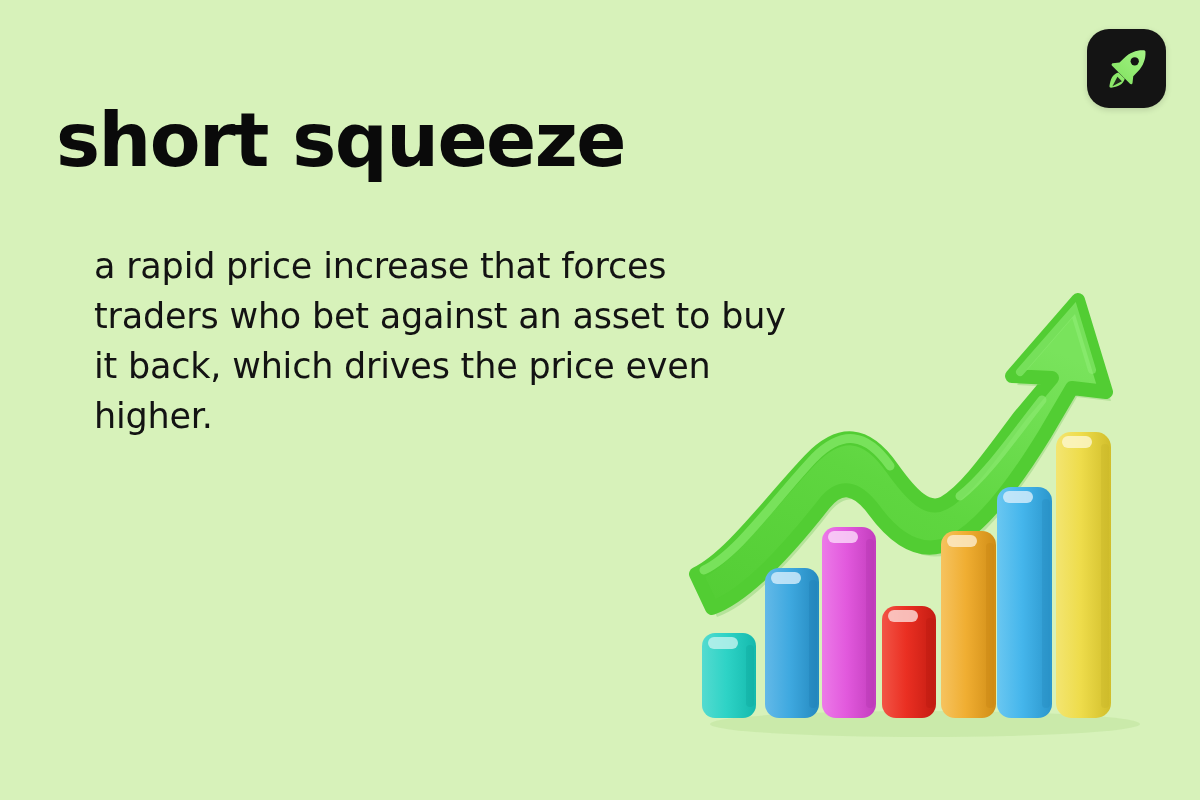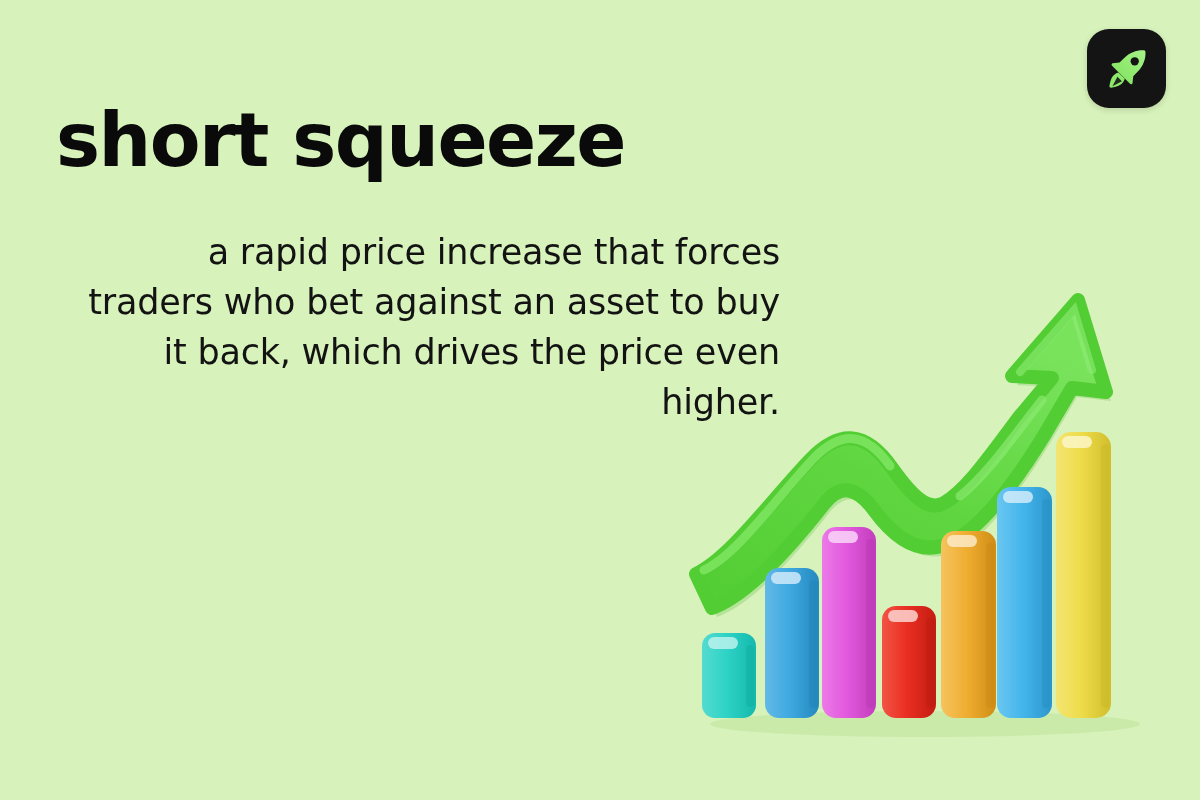--- a/index.html
+++ b/index.html
@@ -13,21 +13,20 @@
     overflow: hidden;
     font-family: "Liberation Sans", sans-serif;
   }
 
   #card {
     position: relative;
     width: 1200px;
     height: 800px;
     background: #d7f2ba;
     overflow: hidden;
-    text-align: right;
   }
 
   
   #logo-badge {
     position: absolute;
     left: 1087px;
     top: 29px;
     width: 79px;
     height: 79px;
     background: #141414;
@@ -52,21 +51,21 @@
     color: #0a0a0a;
     line-height: 1.0;
     white-space: nowrap;
   }
 
   #definition {
     position: absolute;
     left: 80px;
     top: 227px;
     width: 700px;
-    margin: 0;
+    margin: 14px;
     font-family: "DejaVu Sans", "Liberation Sans", sans-serif;
     font-size: 35px;
     font-weight: 400;
     color: #131313;
     line-height: 1.43;
     letter-spacing: -0.2px;
   }
 
   
   #illustration {

